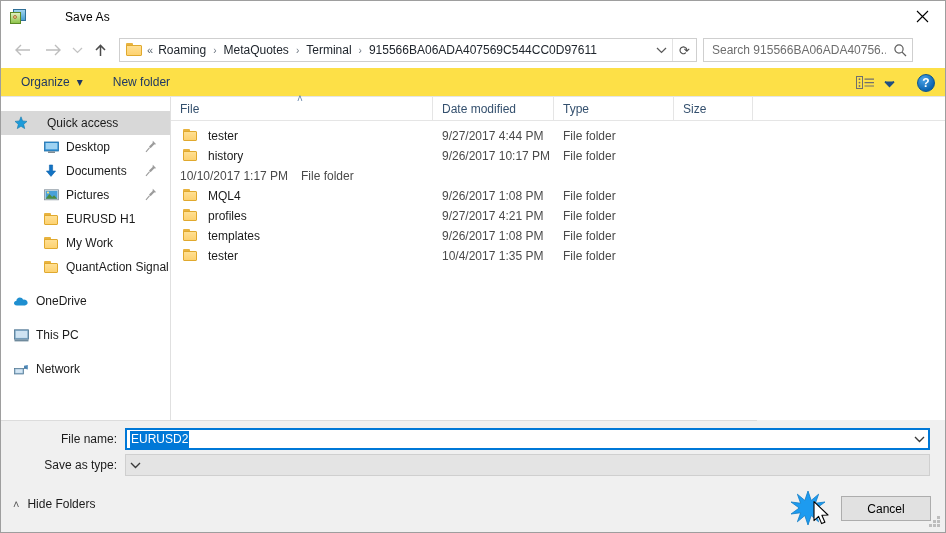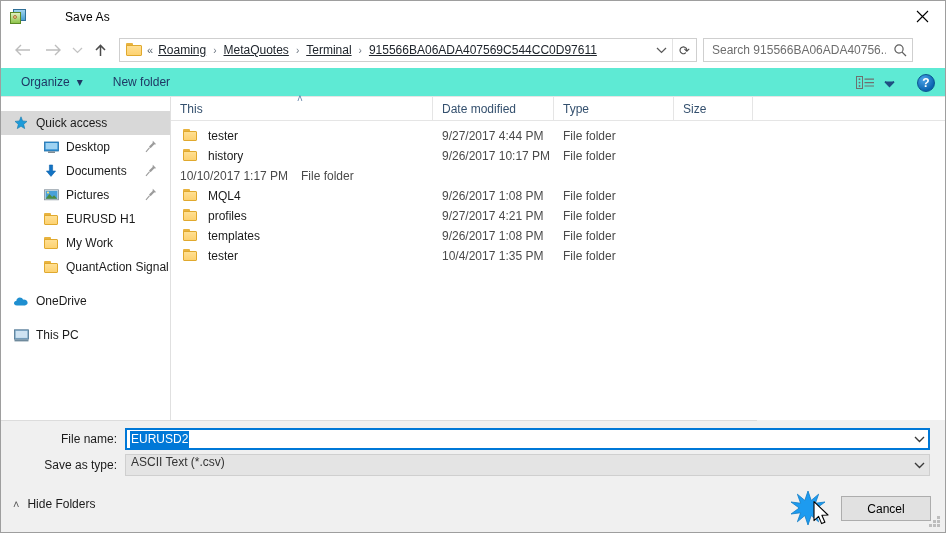--- a/index.html
+++ b/index.html
@@ -96,21 +96,21 @@
     background: linear-gradient(#ffdf92, #fdd271);
     border: 1px solid #e0a92e;
     border-radius: 0 1px 1px 1px;
   }
   #crumbs {
     display: flex; align-items: center; overflow: hidden;
     flex: 1 1 auto; min-width: 0;
   }
   .crumb {
     font-size: 12px; color: #20262d; white-space: nowrap;
-    padding: 0 1px; cursor: default; text-decoration: underline;
+    padding: 0 1px; cursor: default;
   }
   .crumb-sep {
     font-size: 10px; color: #6c7680; padding: 0 6px; flex: none;
     user-select: none;
   }
   .crumb-chevrons {
     font-size: 11px; color: #5a6670; padding: 0 4px 0 0; flex: none;
   }
   #addr-dropdown {
     flex: none; width: 22px; height: 22px;
@@ -133,21 +133,21 @@
     font-size: 12px; color: #6d6d6d;
     flex: 1 1 auto; min-width: 0; padding: 0 2px 0 8px;
   }
   #search-input::placeholder { color: #6d6d6d; opacity: 1; }
   #search-icon { flex: none; width: 24px; display: flex; align-items: center; justify-content: center; }
 
   
   #commandbar {
     position: absolute; left: 0; top: 67px;
     width: 944px; height: 29px;
-    background: #5eead4;
+    background: #fde047;
     border-bottom: 1px solid #e5e5e5;
     display: flex; align-items: center;
   }
   .cmd-item {
     font-size: 12px; color: #1f3864; display: flex; align-items: center;
     height: 22px; padding: 0 6px; cursor: default;
   }
   #cmd-organize { margin-left: 14px; }
   #cmd-organize .caret { margin-left: 7px; }
   #cmd-newfolder { margin-left: 18px; }
@@ -179,21 +179,21 @@
     background: #ffffff;
     padding-top: 14px;
     overflow: hidden;
   }
   .nav-row {
     height: 24px; display: flex; align-items: center;
     font-size: 12px; color: #1b1b1b;
     position: relative; cursor: default;
     white-space: nowrap;
   }
-  .nav-row.selected { background: #d8d8d8; }
+  .nav-row.selected { background: #d8d8d8; gap: 11px; }
   .nav-row .nav-icon {
     width: 16px; height: 16px; flex: none;
     display: flex; align-items: center; justify-content: center;
     position: relative;
   }
   .nav-row .nav-label { padding-left: 7px; }
   .nav-row .pin {
     position: absolute; right: 13px; top: 5px;
     width: 12px; height: 13px;
   }
@@ -548,27 +548,38 @@
             <rect x="0.5" y="0.8" width="14" height="9.4" fill="#7fa8c6" stroke="#4e7490" stroke-width="0.8"></rect>
             <rect x="1.7" y="1.9" width="11.6" height="7" fill="#cfe3f2"></rect>
             <rect x="0.5" y="10.8" width="14" height="1.6" fill="#6f8a9c"></rect>
           </svg>
         </span>
         <span class="nav-label">This PC</span>
       </div>
 
       <div class="nav-gap"></div>
 
+      <div class="nav-row lvl0">
+        <span class="nav-icon">
+          <svg width="15" height="13" viewBox="0 0 15 13">
+            <rect x="0.5" y="5.4" width="9" height="5.6" fill="#8fb3cc" stroke="#4e7490" stroke-width="0.7"></rect>
+            <rect x="1.5" y="6.3" width="7" height="3.6" fill="#d4e6f4"></rect>
+            <path d="M10 2.8 L13.8 2 L13.8 6.4 L10 5.6 Z" fill="#4e88b8"></path>
+            <path d="M9.4 5.8 L11.8 4.4" stroke="#4e7490" stroke-width="0.9"></path>
+          </svg>
+        </span>
+        <span class="nav-label">Network</span>
+      </div>
     </div>
 
     <div id="listarea">
 
       <div id="col-header">
         <div class="col" id="col-name">
-          <span>This</span>
+          <span>File</span>
           <span id="sort-caret">˄</span>
         </div>
         <div class="col" id="col-date">
           <span>Date modified</span>
         </div>
         <div class="col" id="col-type">
           <span>Type</span>
         </div>
         <div class="col" id="col-size">
           <span>Size</span>
@@ -688,21 +699,20 @@
           <svg width="11" height="8" viewBox="0 0 11 8">
             <path d="M1 2 L5.5 6.4 L10 2" stroke="#3a3a3a" stroke-width="1.4" fill="none"></path>
           </svg>
         </span>
       </div>
     </div>
 
     <div class="form-row" id="row-filetype">
       <div class="form-label">Save as type:</div>
       <div class="form-field" id="filetype-field">
-        <span id="filetype-value">ASCII Text (*.csv)</span>
         <span class="field-dropdown">
           <svg width="11" height="8" viewBox="0 0 11 8">
             <path d="M1 2 L5.5 6.4 L10 2" stroke="#3a3a3a" stroke-width="1.4" fill="none"></path>
           </svg>
         </span>
       </div>
     </div>
   </div>
 
   <div id="footer">

